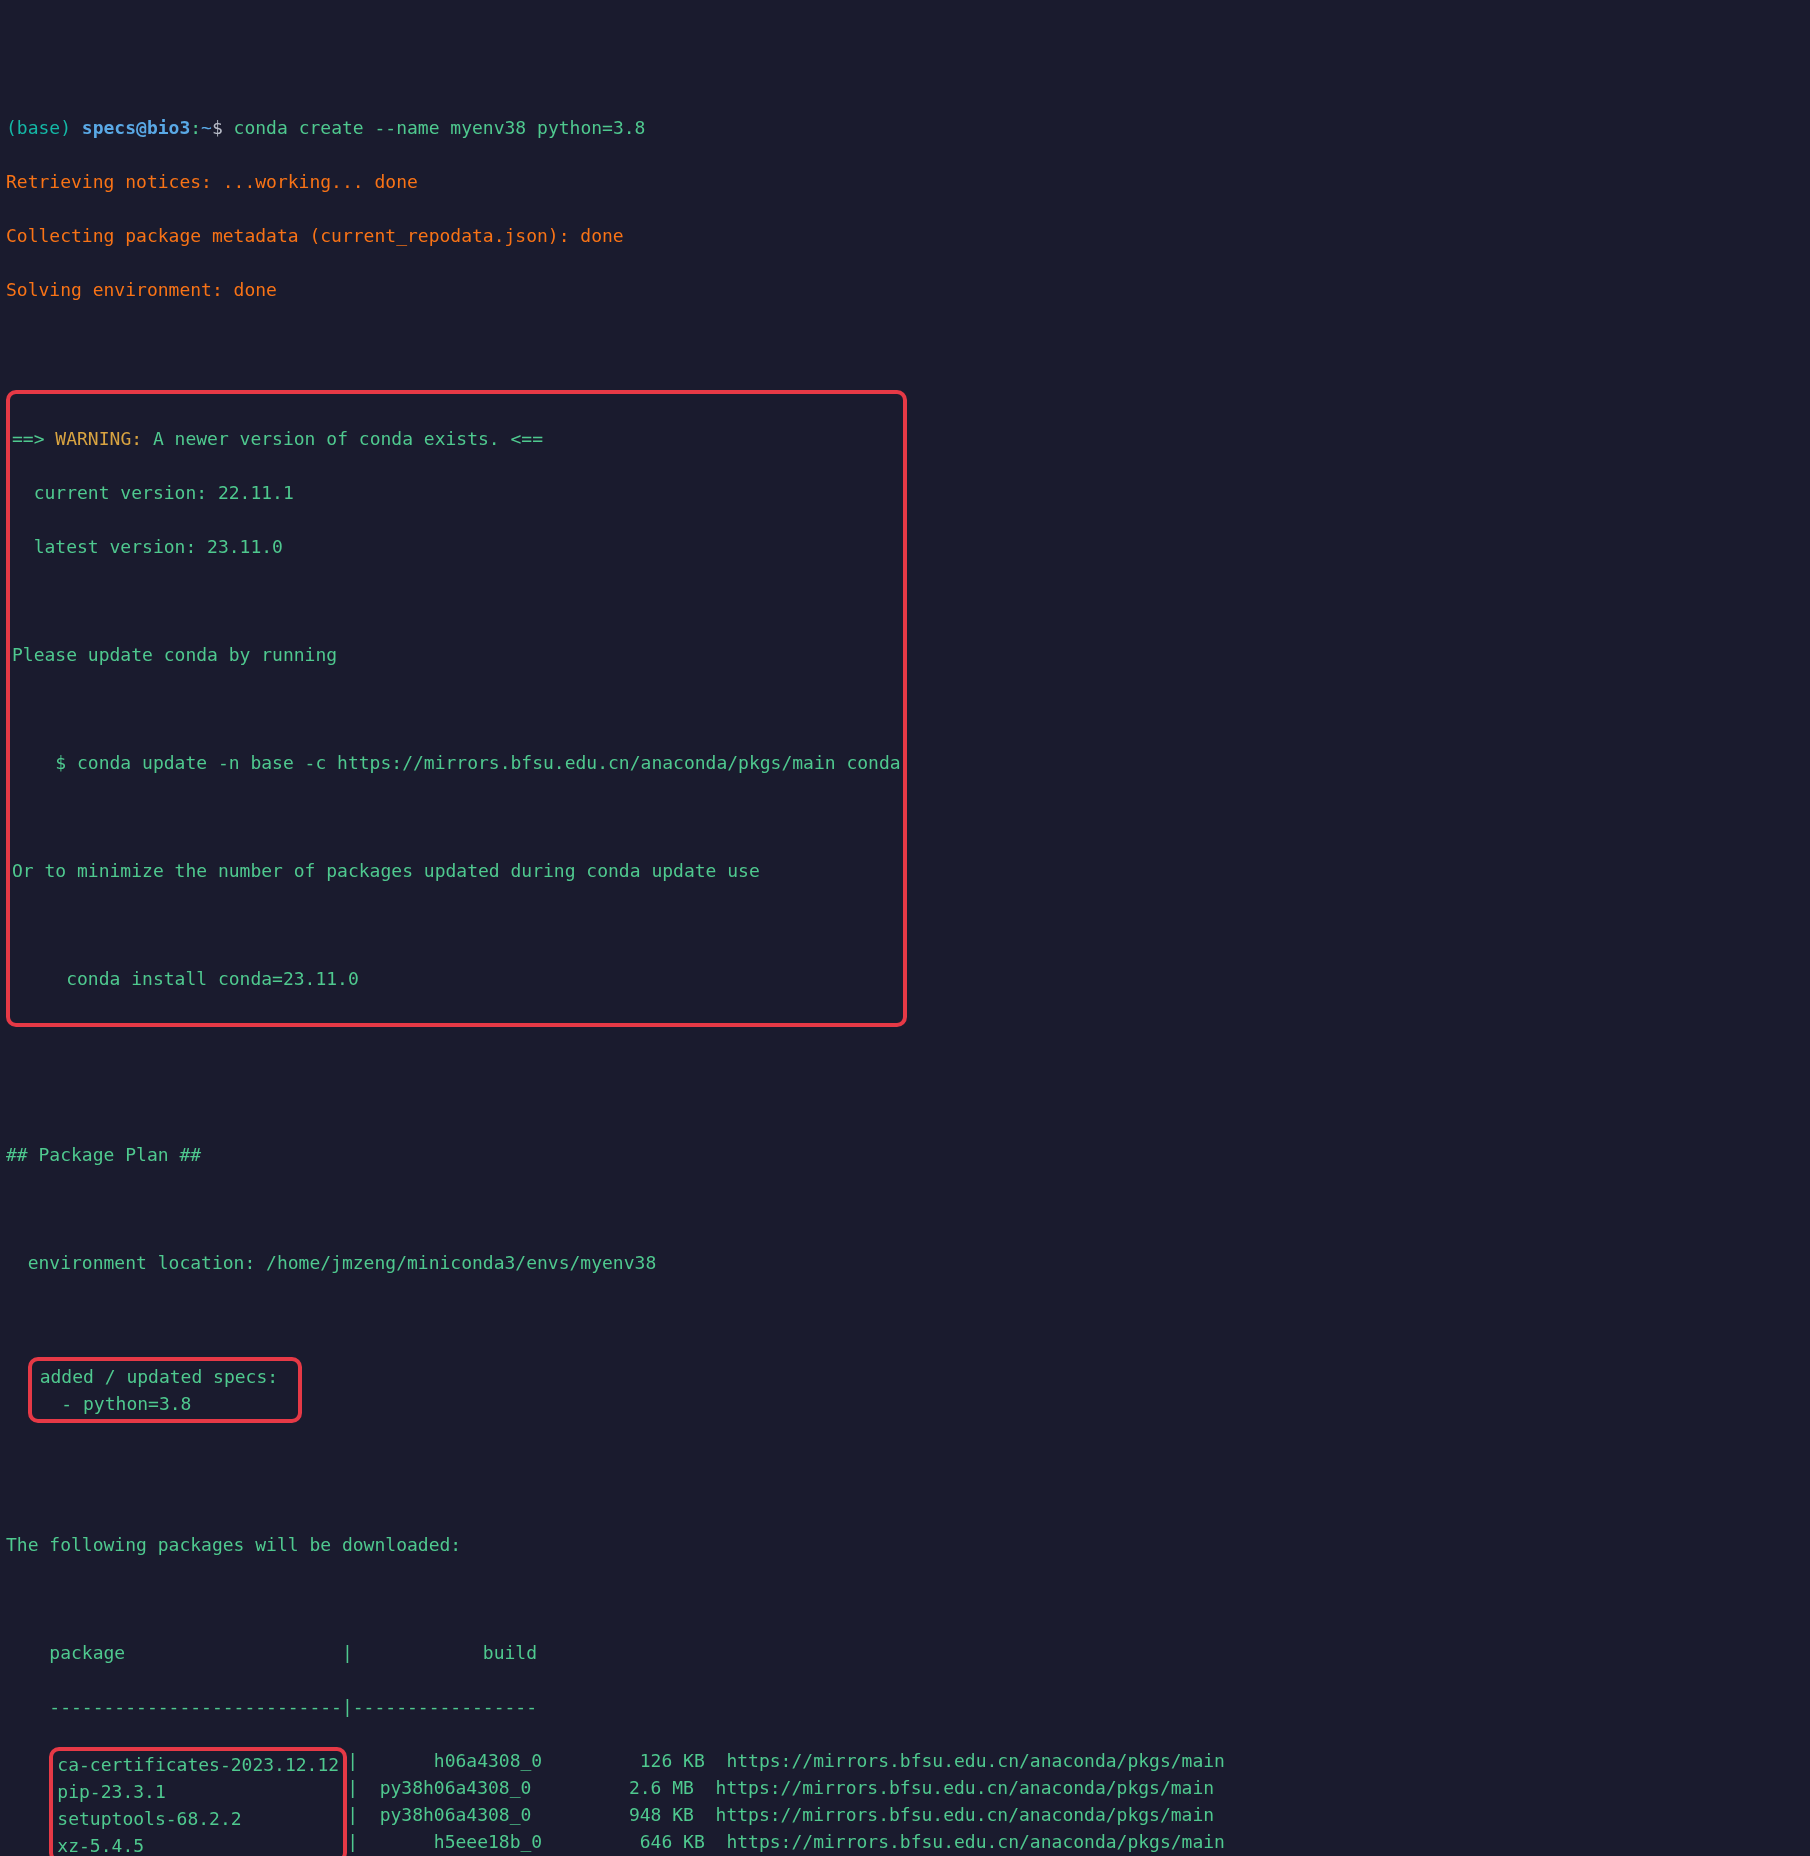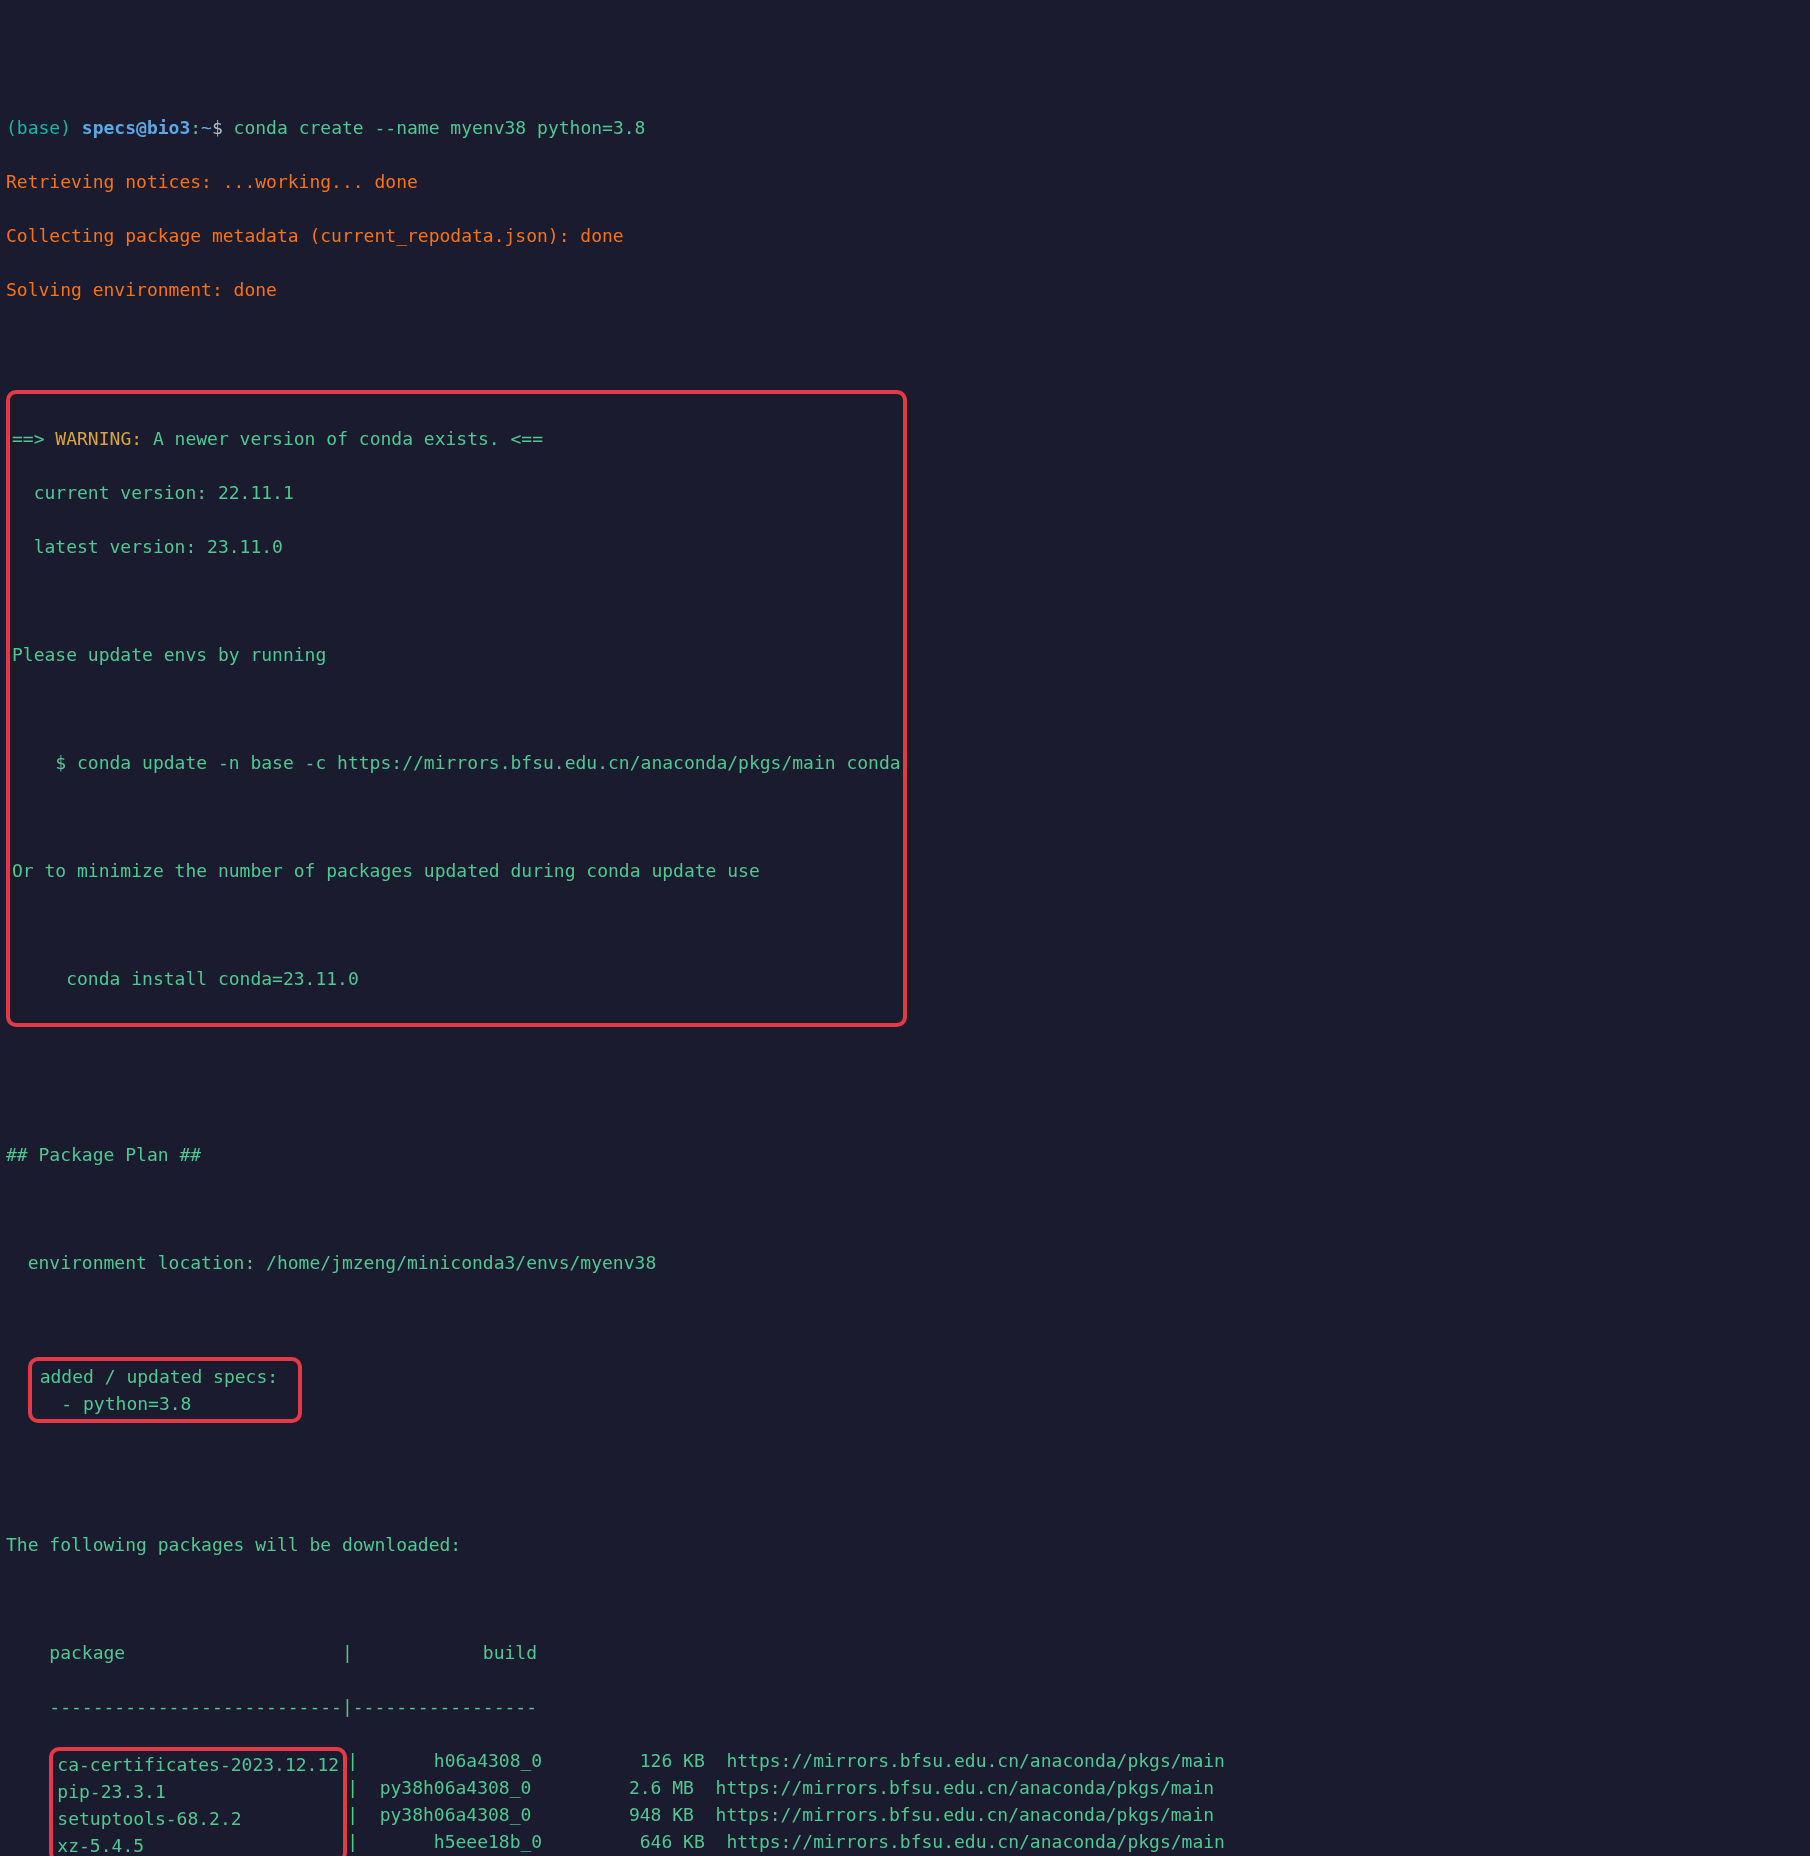--- a/index.html
+++ b/index.html
@@ -54,21 +54,21 @@
 <span class="line"><span class="prompt-base">(base) </span><span class="prompt-user">specs@bio3</span><span class="prompt-sep">:</span><span class="prompt-tilde">~</span><span class="prompt-dollar">$ </span><span class="cmd">conda create --name myenv38 python=3.8</span></span>
 <span class="line working">Retrieving notices: ...working... done</span>
 <span class="line working">Collecting package metadata (current_repodata.json): done</span>
 <span class="line working">Solving environment: done</span>
 <span class="line">&nbsp;</span>
 <div class="warning-box">
 <span class="line"><span class="warn-arrow">==&gt; </span><span class="warn-label">WARNING:</span><span> A newer version of conda exists. &lt;==</span></span>
 <span class="line">  current version: 22.11.1</span>
 <span class="line">  latest version: 23.11.0</span>
 <span class="line">&nbsp;</span>
-<span class="line">Please update envs by running</span>
+<span class="line">Please update conda by running</span>
 <span class="line">&nbsp;</span>
 <span class="line">    $ conda update -n base -c https://mirrors.bfsu.edu.cn/anaconda/pkgs/main conda</span>
 <span class="line">&nbsp;</span>
 <span class="line">Or to minimize the number of packages updated during conda update use</span>
 <span class="line">&nbsp;</span>
 <span class="line">     conda install conda=23.11.0</span>
 </div>
 <span class="line">&nbsp;</span>
 <span class="line">&nbsp;</span>
 <span class="line">## Package Plan ##</span>

